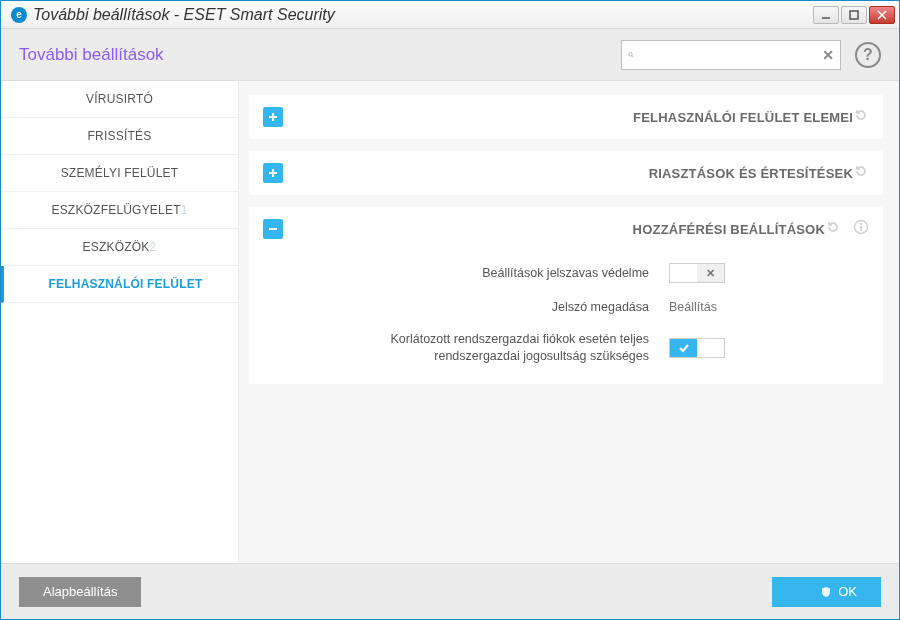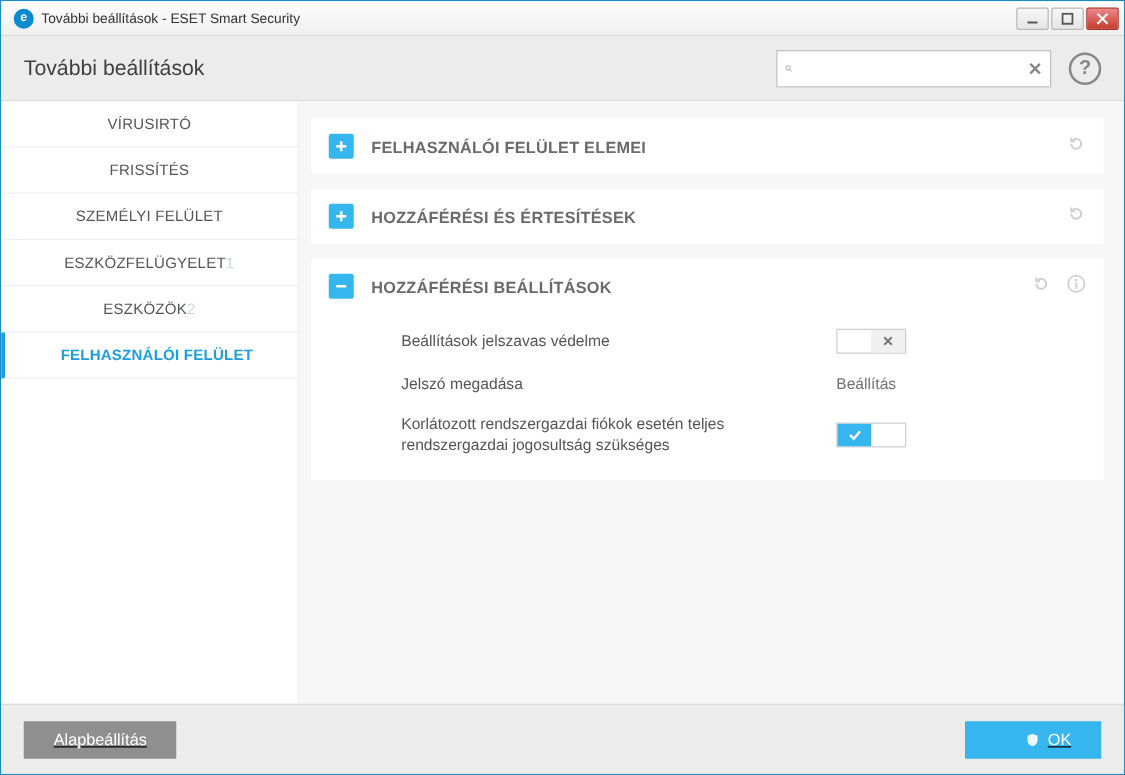--- a/index.html
+++ b/index.html
@@ -2,44 +2,44 @@
 <html><head>
 <meta charset="utf-8">
 <style>
 * { box-sizing: border-box; margin: 0; padding: 0; font-family: "Segoe UI", Arial, sans-serif; }
 body { background: #fff; width: 900px; height: 620px; overflow: hidden; }
 
 .window { width: 900px; height: 620px; border: 1px solid #1a8bc4; background: #fff; display: flex; flex-direction: column; }
 
 .titlebar { height: 28px; background: linear-gradient(#fdfdfd,#f0f0f0); border-bottom: 1px solid #d6d6d6; display: flex; align-items: center; padding: 0 4px; }
 .titlebar .app-icon { width: 16px; height: 16px; border-radius: 50%; background: #0b8bcf; color: #fff; font-size: 10px; display: flex; align-items: center; justify-content: center; margin: 0 6px; font-weight: bold; }
-.titlebar .title { font-size: 11px; color: #333; }
+.titlebar .title { font-size: 16px; color: #333; font-style: italic; }
 .titlebar .spacer { flex: 1; }
 .winbtn { width: 26px; height: 18px; margin-left: 2px; border: 1px solid #b7b7b7; background: linear-gradient(#f7f7f7,#e5e5e5); display: flex; align-items: center; justify-content: center; border-radius: 2px; cursor: pointer; }
 .winbtn.close { background: linear-gradient(#e88,#c43c2f); border-color: #a92f22; color: #fff; }
 .winbtn svg { display: block; }
 
 .header { height: 52px; background: #ececec; border-bottom: 1px solid #dcdcdc; display: flex; align-items: center; padding: 0 18px; }
-.header .page-title { font-size: 17px; color: #404040; }
+.header .page-title { font-size: 17px; color: #8b5cf6; }
 .header .spacer { flex: 1; }
 .search { width: 220px; height: 30px; border: 1px solid #bfbfbf; background: #fff; display: flex; align-items: center; padding: 0 6px; }
 .search svg { color: #888; }
 .search input { border: none; outline: none; flex: 1; margin: 0 6px; font-size: 13px; }
 .search .clear { color: #888; cursor: pointer; font-size: 14px; font-weight: bold; }
 .help { width: 26px; height: 26px; border: 2px solid #888; border-radius: 50%; margin-left: 14px; display: flex; align-items: center; justify-content: center; color: #888; font-size: 16px; font-weight: bold; cursor: pointer; }
 
 .body { flex: 1; display: flex; min-height: 0; }
 
 .sidebar { width: 238px; background: #fff; border-right: 1px solid #eee; }
 .sidebar-item { height: 37px; display: flex; align-items: center; padding: 0 18px; font-size: 12px; color: #555; border-bottom: 1px solid #f0f0f0; cursor: pointer; justify-content: center; letter-spacing: 0.2px; }
 .sidebar-item.active { color: #1a9edc; font-weight: bold; border-left: 3px solid #1a9edc; padding-left: 27px; }
 .sidebar-item .badge { color: #c9d6df; font-size: 12px; }
 
 .content { flex: 1; background: #f7f7f7; padding: 14px 16px 14px 10px; }
-.panel { background: #fff; border-radius: 1px; margin-bottom: 12px; }
+.panel { background: #fff; border-radius: 1px; margin-bottom: 12px; text-align: right; }
 .panel-header { height: 44px; display: flex; align-items: center; padding: 0 14px; cursor: pointer; }
 .toggle-box { width: 20px; height: 20px; background: #36b6ee; border-radius: 2px; color: #fff; display: flex; align-items: center; justify-content: center; margin-right: 14px; }
 .toggle-box svg { display: block; }
 .panel-title { font-size: 13px; font-weight: bold; color: #6a6a6a; letter-spacing: 0.2px; flex: 1; }
 .panel-actions { display: flex; align-items: center; gap: 12px; }
 .act-icon { color: #cfcfcf; cursor: pointer; }
 
 .panel-body { padding: 4px 14px 12px 48px; }
 .row { display: flex; align-items: center; padding: 8px 0; font-size: 12.5px; color: #555; }
 .row .label { flex: 1; line-height: 1.3; padding-right: 20px; margin-left: 24px; }
@@ -47,21 +47,21 @@
 
 .switch { width: 56px; height: 20px; border: 1px solid #cfcfcf; background: #fff; position: relative; cursor: pointer; display: flex; }
 .switch .half { flex: 1; display: flex; align-items: center; justify-content: center; }
 .switch.on .half:first-child { background: #36b6ee; color: #fff; }
 .switch.off .half:last-child { background: #f0f0f0; }
 .switch .half svg { display: block; }
 .switch.off .half:last-child::after { content: "✕"; color: #777; font-size: 11px; font-weight: bold; }
 
 .link { color: #737373; cursor: pointer; font-size: 12.5px; }
 
-.footer { height: 56px; background: #ececec; border-top: 1px solid #dcdcdc; display: flex; align-items: center; padding: 0 18px; text-decoration: underline; }
+.footer { height: 56px; background: #ececec; border-top: 1px solid #dcdcdc; display: flex; align-items: center; padding: 0 18px; }
 .footer .spacer { flex: 1; }
 .btn { height: 30px; padding: 0 24px; border: none; font-size: 13px; color: #fff; cursor: pointer; display: flex; align-items: center; gap: 6px; }
 .btn.default { background: #8f8f8f; }
 .btn.primary { background: #36b6ee; }
 .btn.secondary { background: #8f8f8f; margin-left: 14px; min-width: 100px; justify-content: center; }
 .btn.ok { min-width: 100px; justify-content: center; padding-left: 48px; }
 </style>
 </head>
 <body>
 
@@ -152,21 +152,21 @@
       </div>
 
       <div class="panel">
         <div class="panel-header">
           <div class="toggle-box">
             <svg width="12" height="12">
                 <line x1="6" y1="2" x2="6" y2="10" stroke="#fff" stroke-width="2"></line>
                 <line x1="2" y1="6" x2="10" y2="6" stroke="#fff" stroke-width="2"></line>
               </svg>
           </div>
-          <div class="panel-title">HOZZÁFÉRÉSI ÉS ÉRTESÍTÉSEK</div>
+          <div class="panel-title">RIASZTÁSOK ÉS ÉRTESÍTÉSEK</div>
           <div class="panel-actions">
             <span class="act-icon"><svg width="16" height="16" viewBox="0 0 16 16">
                   <path d="M4 8a4 4 0 1 0 1.2-2.8" fill="none" stroke="currentColor" stroke-width="1.6"></path>
                   <path d="M4 3v3h3" fill="none" stroke="currentColor" stroke-width="1.6"></path>
                 </svg></span>
           </div>
         </div>
       </div>
 
       <div class="panel">

